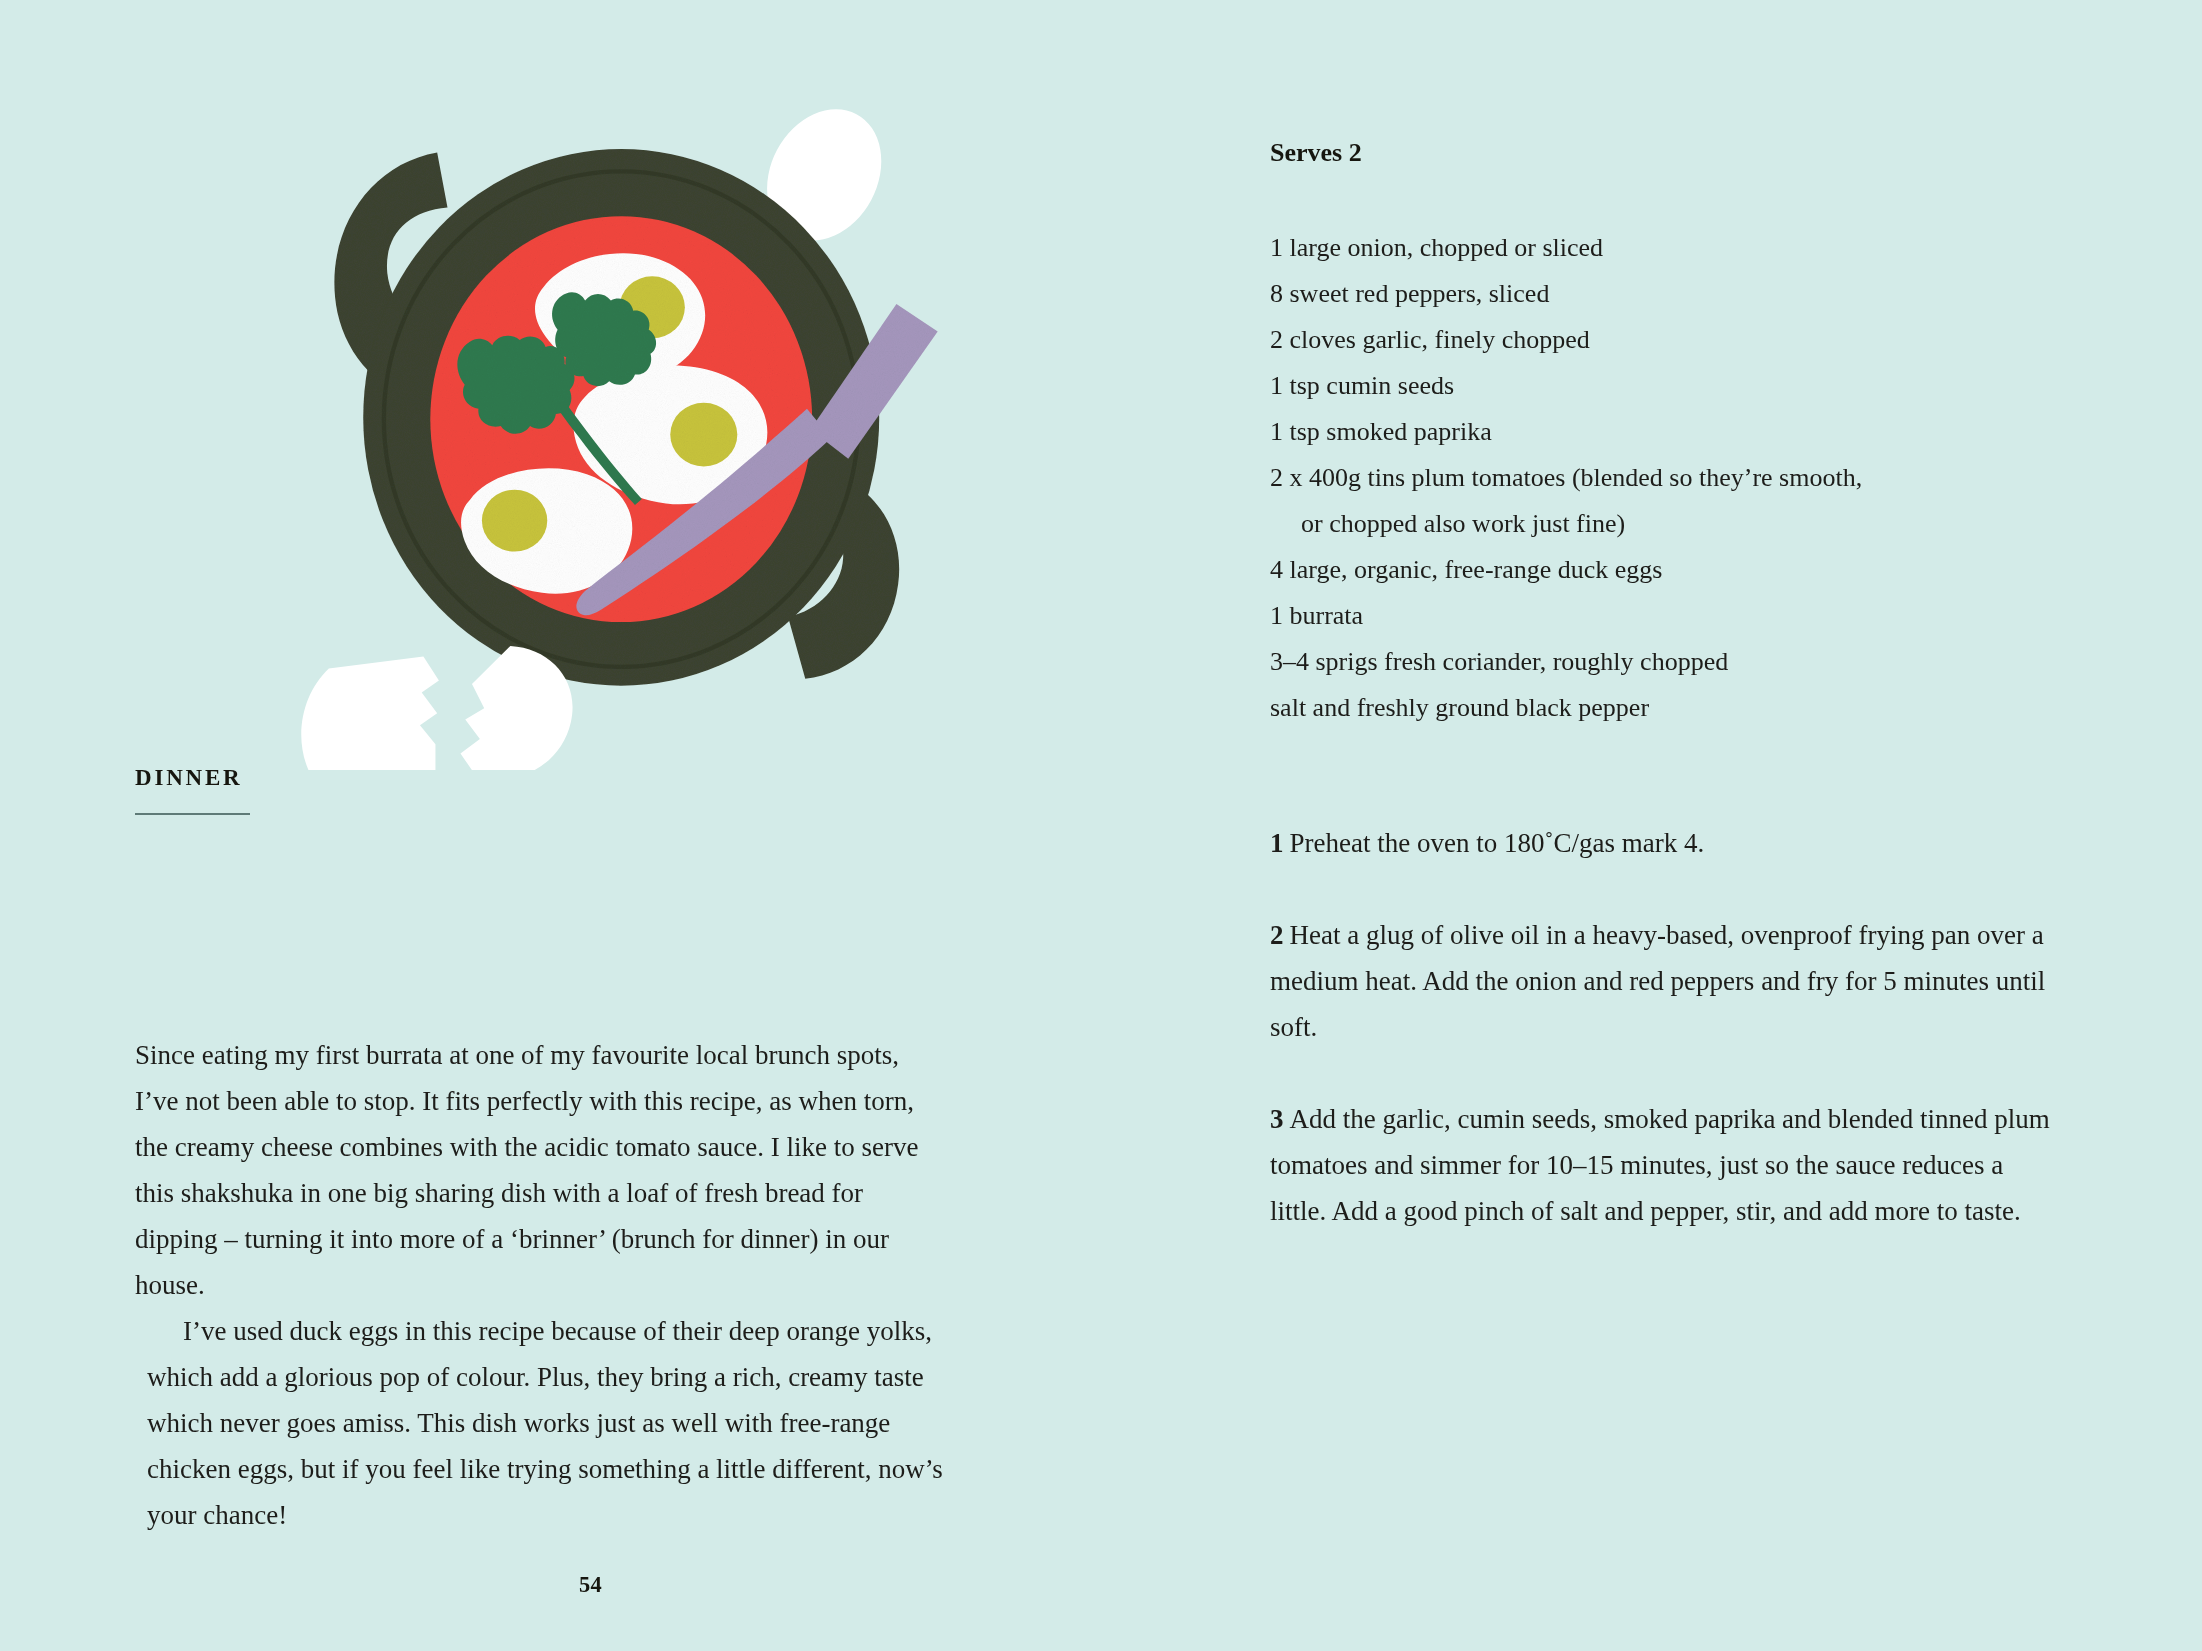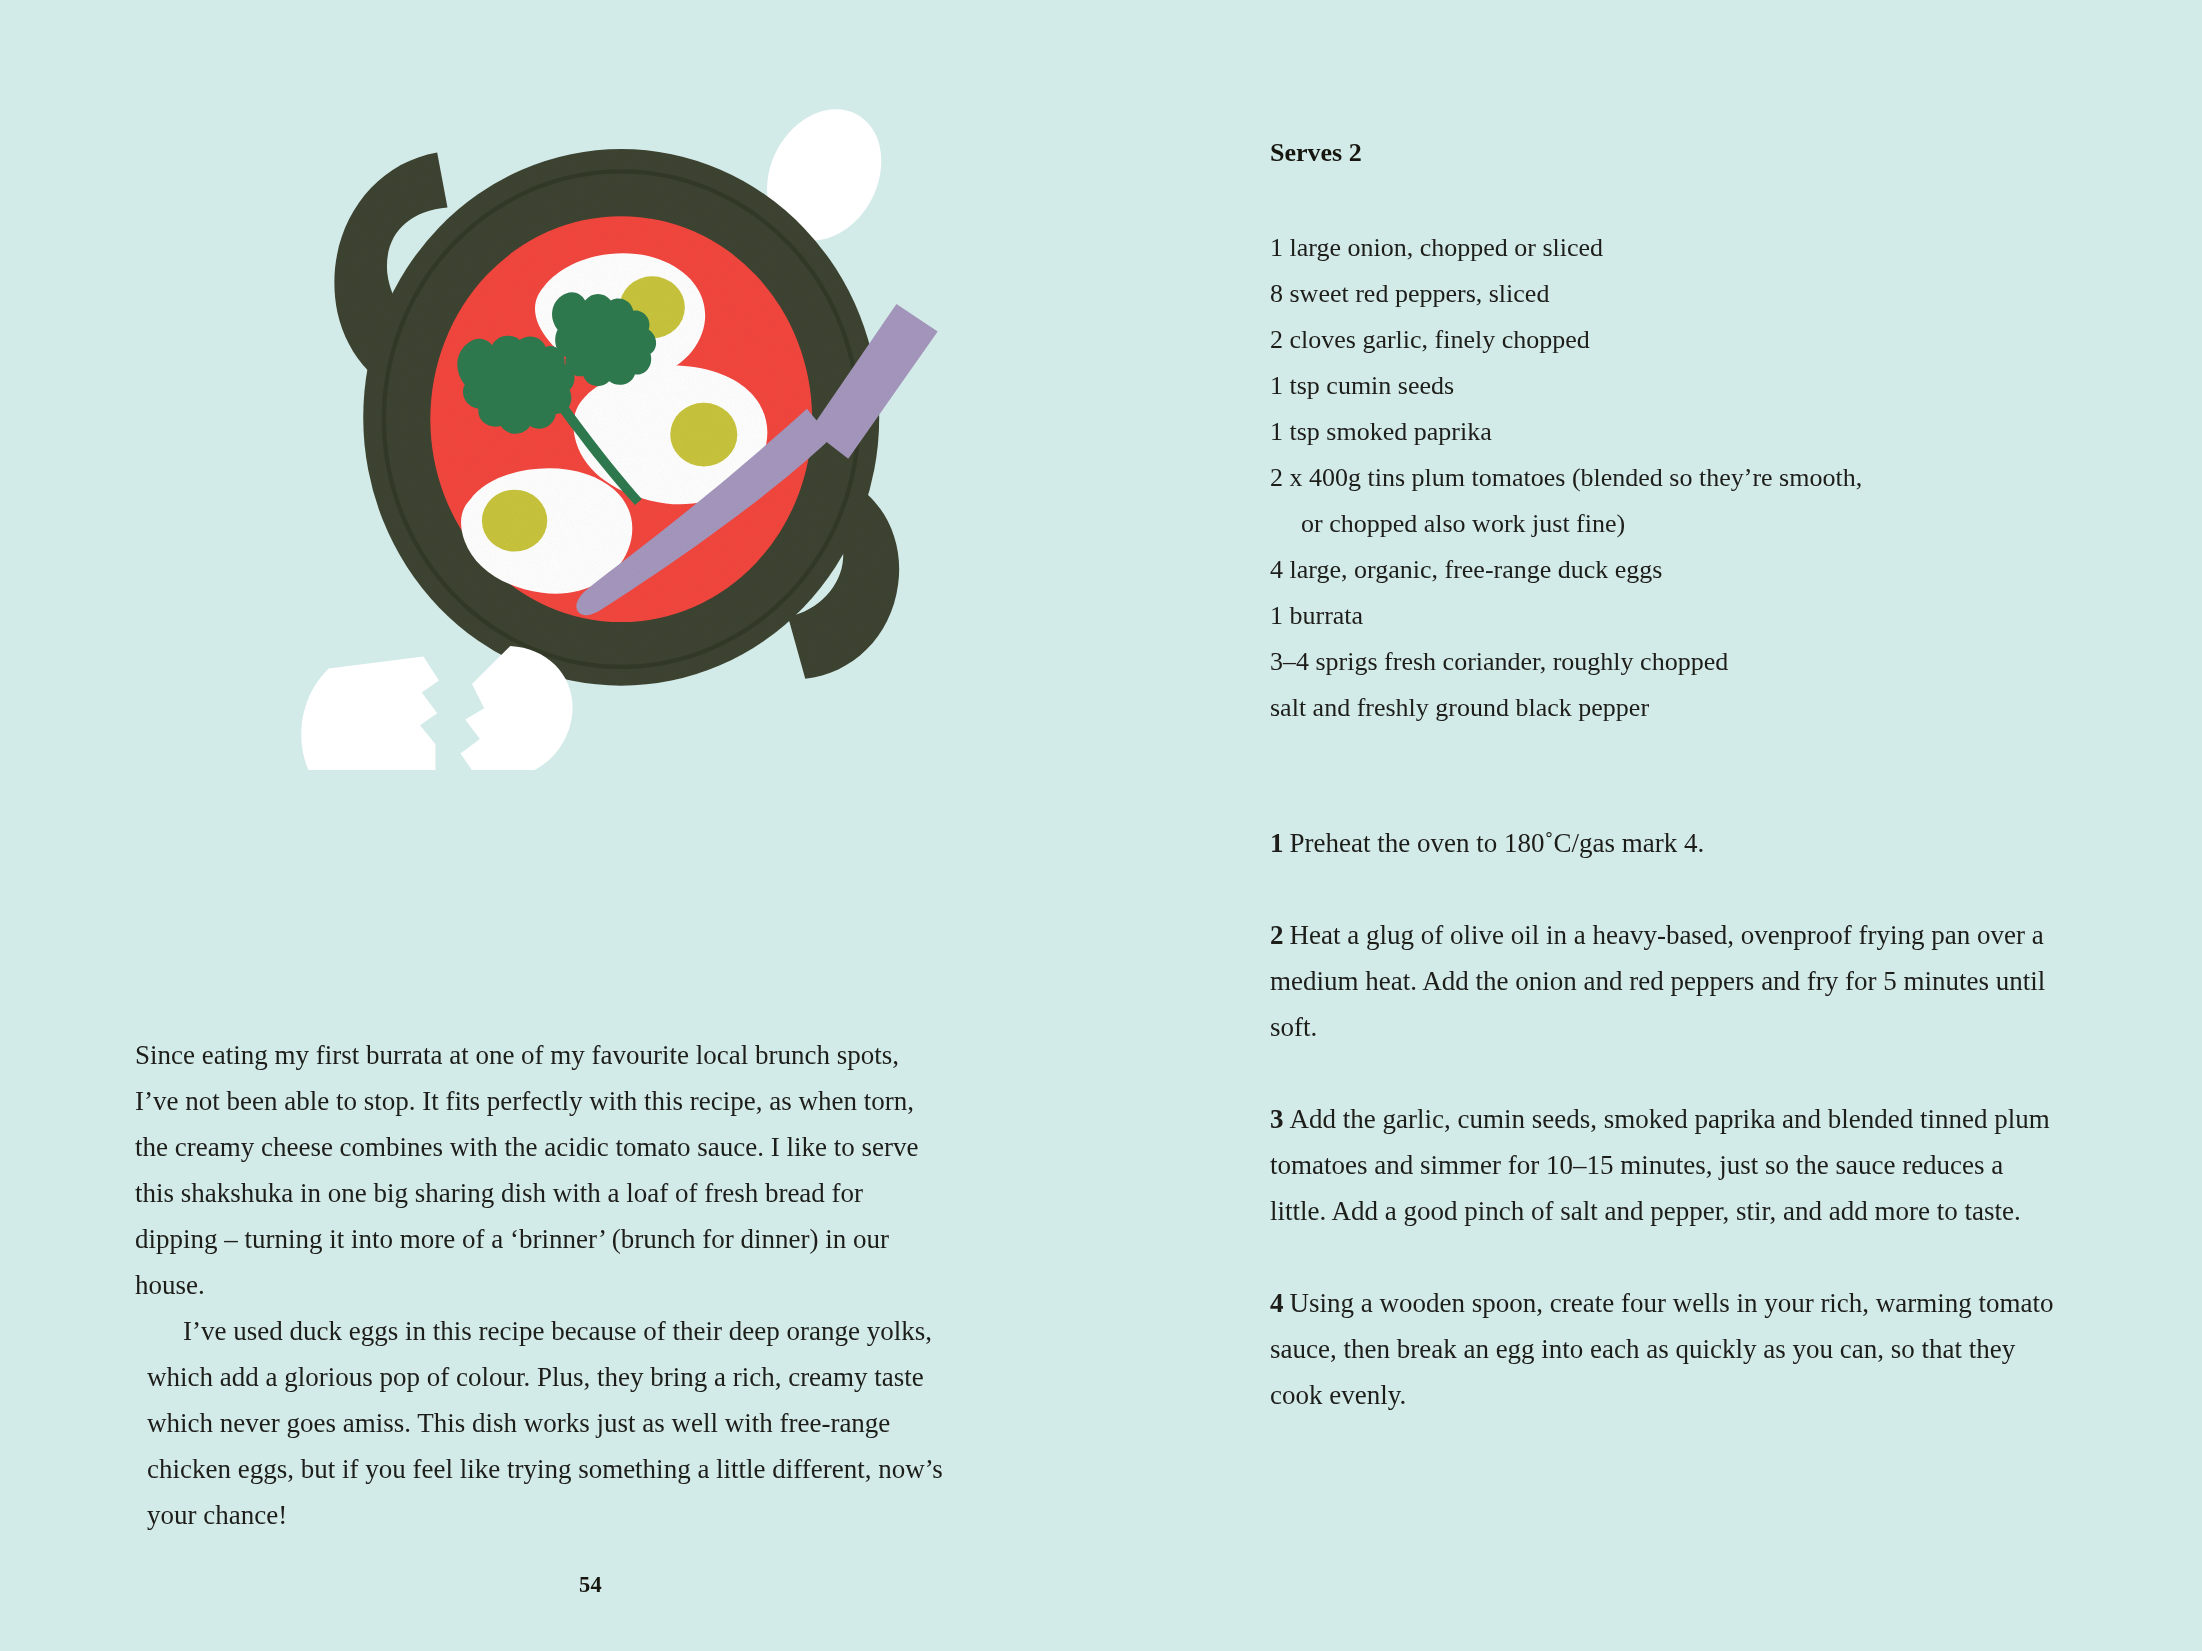--- a/index.html
+++ b/index.html
@@ -214,20 +214,24 @@
         </g>
 
         <path d="M52 682 C16 716 8 778 40 820 C72 862 136 872 176 840 L176 770
                  L158 748 L178 734 L160 710 L180 696 L162 668 Z" fill="#ffffff"></path>
 
         <path d="M214 690 L232 716 L212 732 L232 752 L212 772 L236 798
                  C288 800 330 766 334 718 C338 670 300 636 252 640 Z" fill="#ffffff" transform="translate(0,18) rotate(8 274 718)"></path>
       </svg>
     </div>
 
+    <div class="category-block">
+      <div class="category-label">DINNER</div>
+      <div class="category-rule"></div>
+    </div>
 
 
     <div class="body-copy">
       <p>Since eating my first burrata at one of my favourite local brunch spots, I’ve not been able to stop. It fits perfectly with this recipe, as when torn, the creamy cheese combines with the acidic tomato sauce. I like to serve this shakshuka in one big sharing dish with a loaf of fresh bread for dipping – turning it into more of a ‘brinner’ (brunch for dinner) in our house.</p>
       <p>I’ve used duck eggs in this recipe because of their deep orange yolks, which add a glorious pop of colour. Plus, they bring a rich, creamy taste which never goes amiss. This dish works just as well with free-range chicken eggs, but if you feel like trying something a little different, now’s your chance!</p>
     </div>
 
     <div class="folio folio-left">54</div>
   </div>
 
@@ -252,21 +256,18 @@
     <div class="method">
       <p class="step">
         <span class="num">1</span><span>Preheat the oven to 180˚C/gas mark 4.</span>
       </p>
       <p class="step">
         <span class="num">2</span><span>Heat a glug of olive oil in a heavy-based, ovenproof frying pan over a medium heat. Add the onion and red peppers and fry for 5 minutes until soft.</span>
       </p>
       <p class="step">
         <span class="num">3</span><span>Add the garlic, cumin seeds, smoked paprika and blended tinned plum tomatoes and simmer for 10–15 minutes, just so the sauce reduces a little. Add a good pinch of salt and pepper, stir, and add more to taste.</span>
       </p>
-      <p class="step">
-        <span class="num">4</span><span>Using a wooden spoon, create four wells in your rich, warming tomato sauce, then break an egg into each as quickly as you can, so that they cook evenly.</span>
-      </p>
     </div>
 
   </div>
 
 </div>
 
 
 </body></html>

